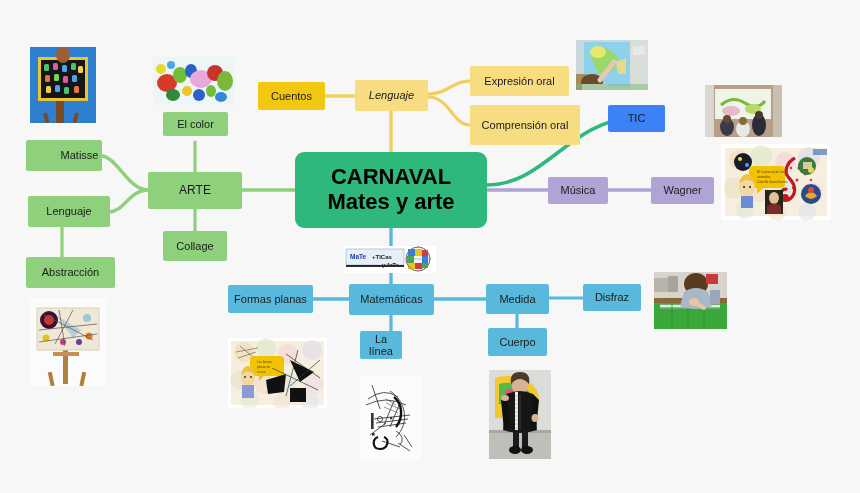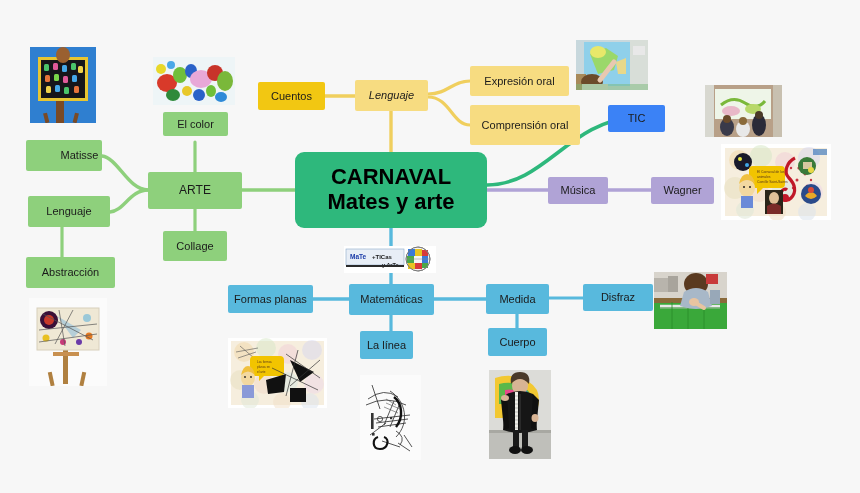--- a/index.html
+++ b/index.html
@@ -486,33 +486,33 @@
   </div>
 
   <div class="node" style="left:349px;top:284px;width:85px;height:31px;background:#58b9dd;font-size:11px;">
     <span>Matemáticas</span>
   </div>
 
   <div class="node" style="left:228px;top:285px;width:85px;height:28px;background:#58b9dd;font-size:11px;">
     <span>Formas planas</span>
   </div>
 
-  <div class="node" style="left:360px;top:331px;width:53px;height:28px;background:#58b9dd;font-size:11px;">
+  <div class="node" style="left:360px;top:331px;width:42px;height:28px;background:#58b9dd;font-size:11px;">
     <span>La línea</span>
   </div>
 
   <div class="node" style="left:486px;top:284px;width:63px;height:30px;background:#58b9dd;font-size:11px;">
     <span>Medida</span>
   </div>
 
   <div class="node" style="left:488px;top:328px;width:59px;height:28px;background:#58b9dd;font-size:11px;text-align:center;">
     <span>Cuerpo</span>
   </div>
 
-  <div class="node" style="left:583px;top:284px;width:70px;height:27px;background:#58b9dd;font-size:11px;">
+  <div class="node" style="left:583px;top:284px;width:58px;height:27px;background:#58b9dd;font-size:11px;">
     <span>Disfraz</span>
   </div>
 
   <div class="node central" style="left:295px;top:152px;width:192px;height:76px;background:#2eb87c;font-size:22px;">
     <span class="central-inner">
       <span class="l1">CARNAVAL</span>
       <span class="l2">Mates y arte</span>
     </span>
   </div>
 

